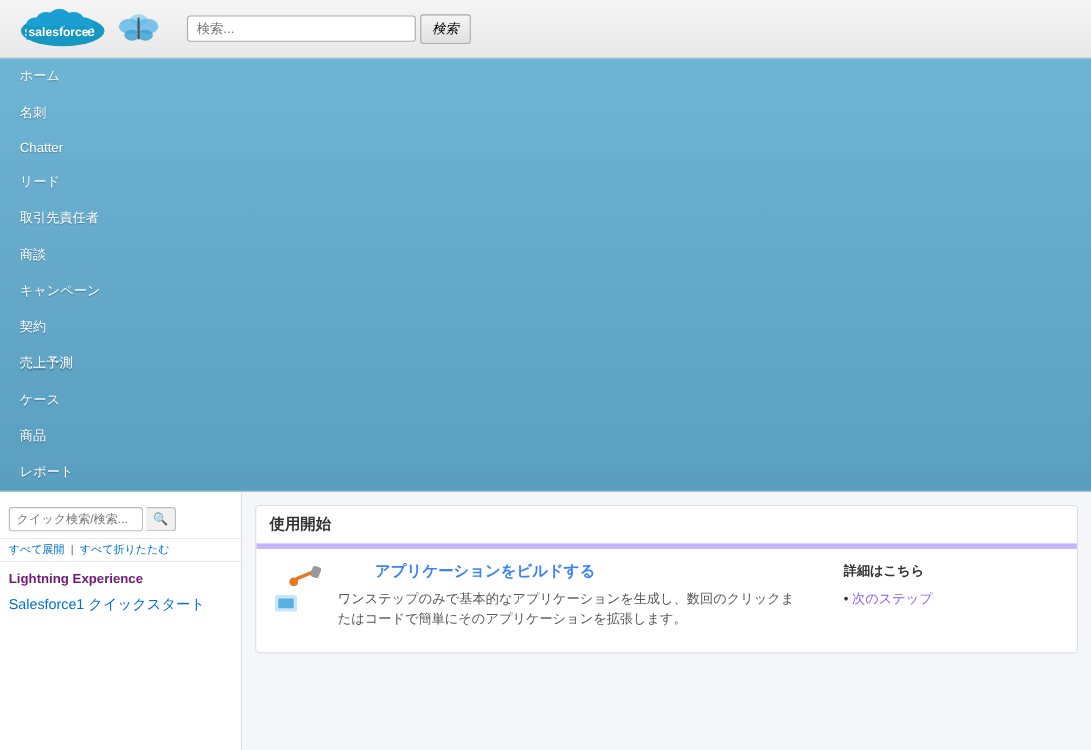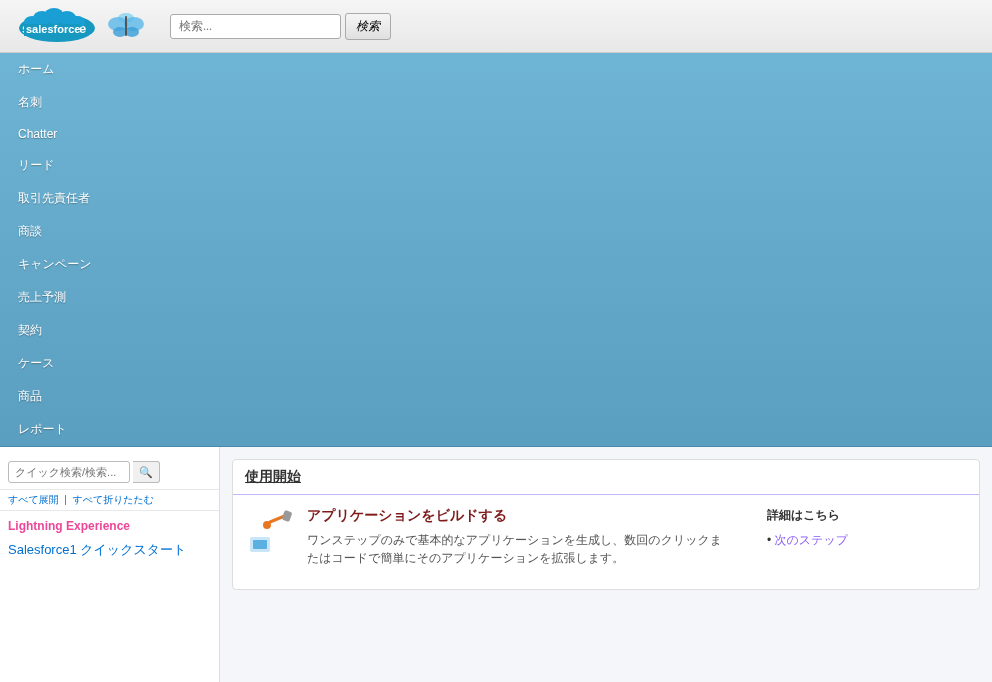--- a/index.html
+++ b/index.html
@@ -4,53 +4,53 @@
   <style>
     * { margin: 0; padding: 0; box-sizing: border-box; }
     body { font-family: 'Hiragino Sans', 'Meiryo', sans-serif; font-size: 12px; background: #f4f6f9; color: #333; width: 992px; }
 
     
     .header { background: linear-gradient(to bottom, #f5f5f5, #e8e8e8); border-bottom: 1px solid #ccc; padding: 8px 12px; display: flex; align-items: center; gap: 16px; }
     .logo-area { display: flex; align-items: center; gap: 4px; }
     .sf-logo { width: 90px; height: 36px; }
     .butterfly { width: 40px; height: 36px; }
     .search-area { display: flex; align-items: center; gap: 4px; margin-left: 8px; }
-    .search-input { border: 1px solid #aaa; border-radius: 3px; padding: 4px 8px; width: 171px; font-size: 12px; background: white; font-family: Liberation Serif, serif; }
+    .search-input { border: 1px solid #aaa; border-radius: 3px; padding: 4px 8px; width: 208px; font-size: 12px; background: white; }
     .search-btn { background: linear-gradient(to bottom, #f5f5f5, #e0e0e0); border: 1px solid #aaa; border-radius: 3px; padding: 4px 10px; font-size: 12px; cursor: pointer; font-style: italic; }
 
     
     .navbar { background: linear-gradient(to bottom, #6eb4d4, #5a9ec0); padding: 0 8px; display: flex; align-items: stretch; border-bottom: 1px solid #4a8aaa; }
     .nav-item { color: white; text-shadow: 0 1px 1px rgba(0,0,0,0.3); padding: 8px 10px; cursor: pointer; font-size: 12px; white-space: nowrap; display: flex; align-items: center; }
 
     
     .main-layout { display: flex; min-height: 600px; }
 
     
     .sidebar { width: 220px; min-width: 220px; background: white; border-right: 1px solid #ddd; padding: 8px 0; }
     .sidebar-search { padding: 6px 8px; border-bottom: 1px solid #e8e8e8; }
     .sidebar-search-input { border: 1px solid #bbb; border-radius: 3px; padding: 4px 6px; width: 122px; font-size: 11px; color: #999; }
     .sidebar-search-icon { background: #f0f0f0; border: 1px solid #bbb; border-left: none; padding: 4px 6px; border-radius: 0 3px 3px 0; cursor: pointer; font-size: 11px; }
     .sidebar-collapse { padding: 3px 8px; font-size: 10px; color: #666; border-bottom: 1px solid #e8e8e8; }
     .sidebar-collapse a { color: #0070d2; text-decoration: none; }
-    .sidebar-section-title { font-size: 12px; font-weight: bold; color: #ec4899; padding: 8px 8px 4px 8px; }
+    .sidebar-section-title { font-size: 12px; font-weight: bold; color: #701a75; padding: 8px 8px 4px 8px; }
     .sidebar-link-main { padding: 4px 8px; }
     .sidebar-link-main a { color: #0070d2; text-decoration: none; font-size: 13px; }
 
     
     .content { flex: 1; padding: 12px; background: #f4f6f9; }
 
     
     .section-box { background: white; border: 1px solid #ddd; border-radius: 4px; margin-bottom: 12px; overflow: hidden; }
-    .section-title { font-size: 14px; font-weight: bold; padding: 8px 12px; border-bottom: 1px solid #c4b5fd; color: #333; text-decoration: underline; }
+    .section-title { font-size: 14px; font-weight: bold; padding: 8px 12px; border-bottom: 5px solid #c4b5fd; color: #333; }
 
     .getting-started-inner { display: flex; padding: 12px; gap: 16px; align-items: flex-start; }
     .gs-main { display: flex; gap: 12px; align-items: flex-start; flex: 1; }
     .gs-icon { width: 50px; height: 50px; flex-shrink: 0; }
     .gs-text { flex: 1; }
-    .gs-text h3 { font-size: 14px; font-weight: bold; color: #7f1d1d; margin-bottom: 6px; }
+    .gs-text h3 { font-size: 14px; font-weight: bold; color: #3b82f6; margin-bottom: 6px; margin-left: 34px; }
     .gs-text p { font-size: 12px; color: #555; line-height: 1.5; margin-bottom: 10px; }
     .gs-divider { width: 1px; background: #ddd; }
     .gs-right { width: 200px; }
     .gs-right h4 { font-size: 12px; color: #333; margin-bottom: 8px; }
     .gs-right ul { list-style: none; padding: 0; }
     .gs-right ul li { font-size: 12px; margin-bottom: 4px; }
     .gs-right ul li::before { content: "• "; color: #333; }
     .gs-right ul li a { color: #8b5cf6; text-decoration: none; }
   </style>
 </head>
@@ -89,22 +89,22 @@
 
 <nav class="navbar">
   <div id="nav-items-container">
       <div class="nav-item">ホーム</div>
       <div class="nav-item">名刺</div>
       <div class="nav-item">Chatter</div>
       <div class="nav-item">リード</div>
       <div class="nav-item">取引先責任者</div>
       <div class="nav-item">商談</div>
       <div class="nav-item">キャンペーン</div>
+      <div class="nav-item">契約</div>
       <div class="nav-item">売上予測</div>
-      <div class="nav-item">契約</div>
       <div class="nav-item">ケース</div>
       <div class="nav-item">商品</div>
       <div class="nav-item">レポート</div>
     </div>
 </nav>
 
 <div class="main-layout">
 
   <aside class="sidebar">
     <div class="sidebar-search">

